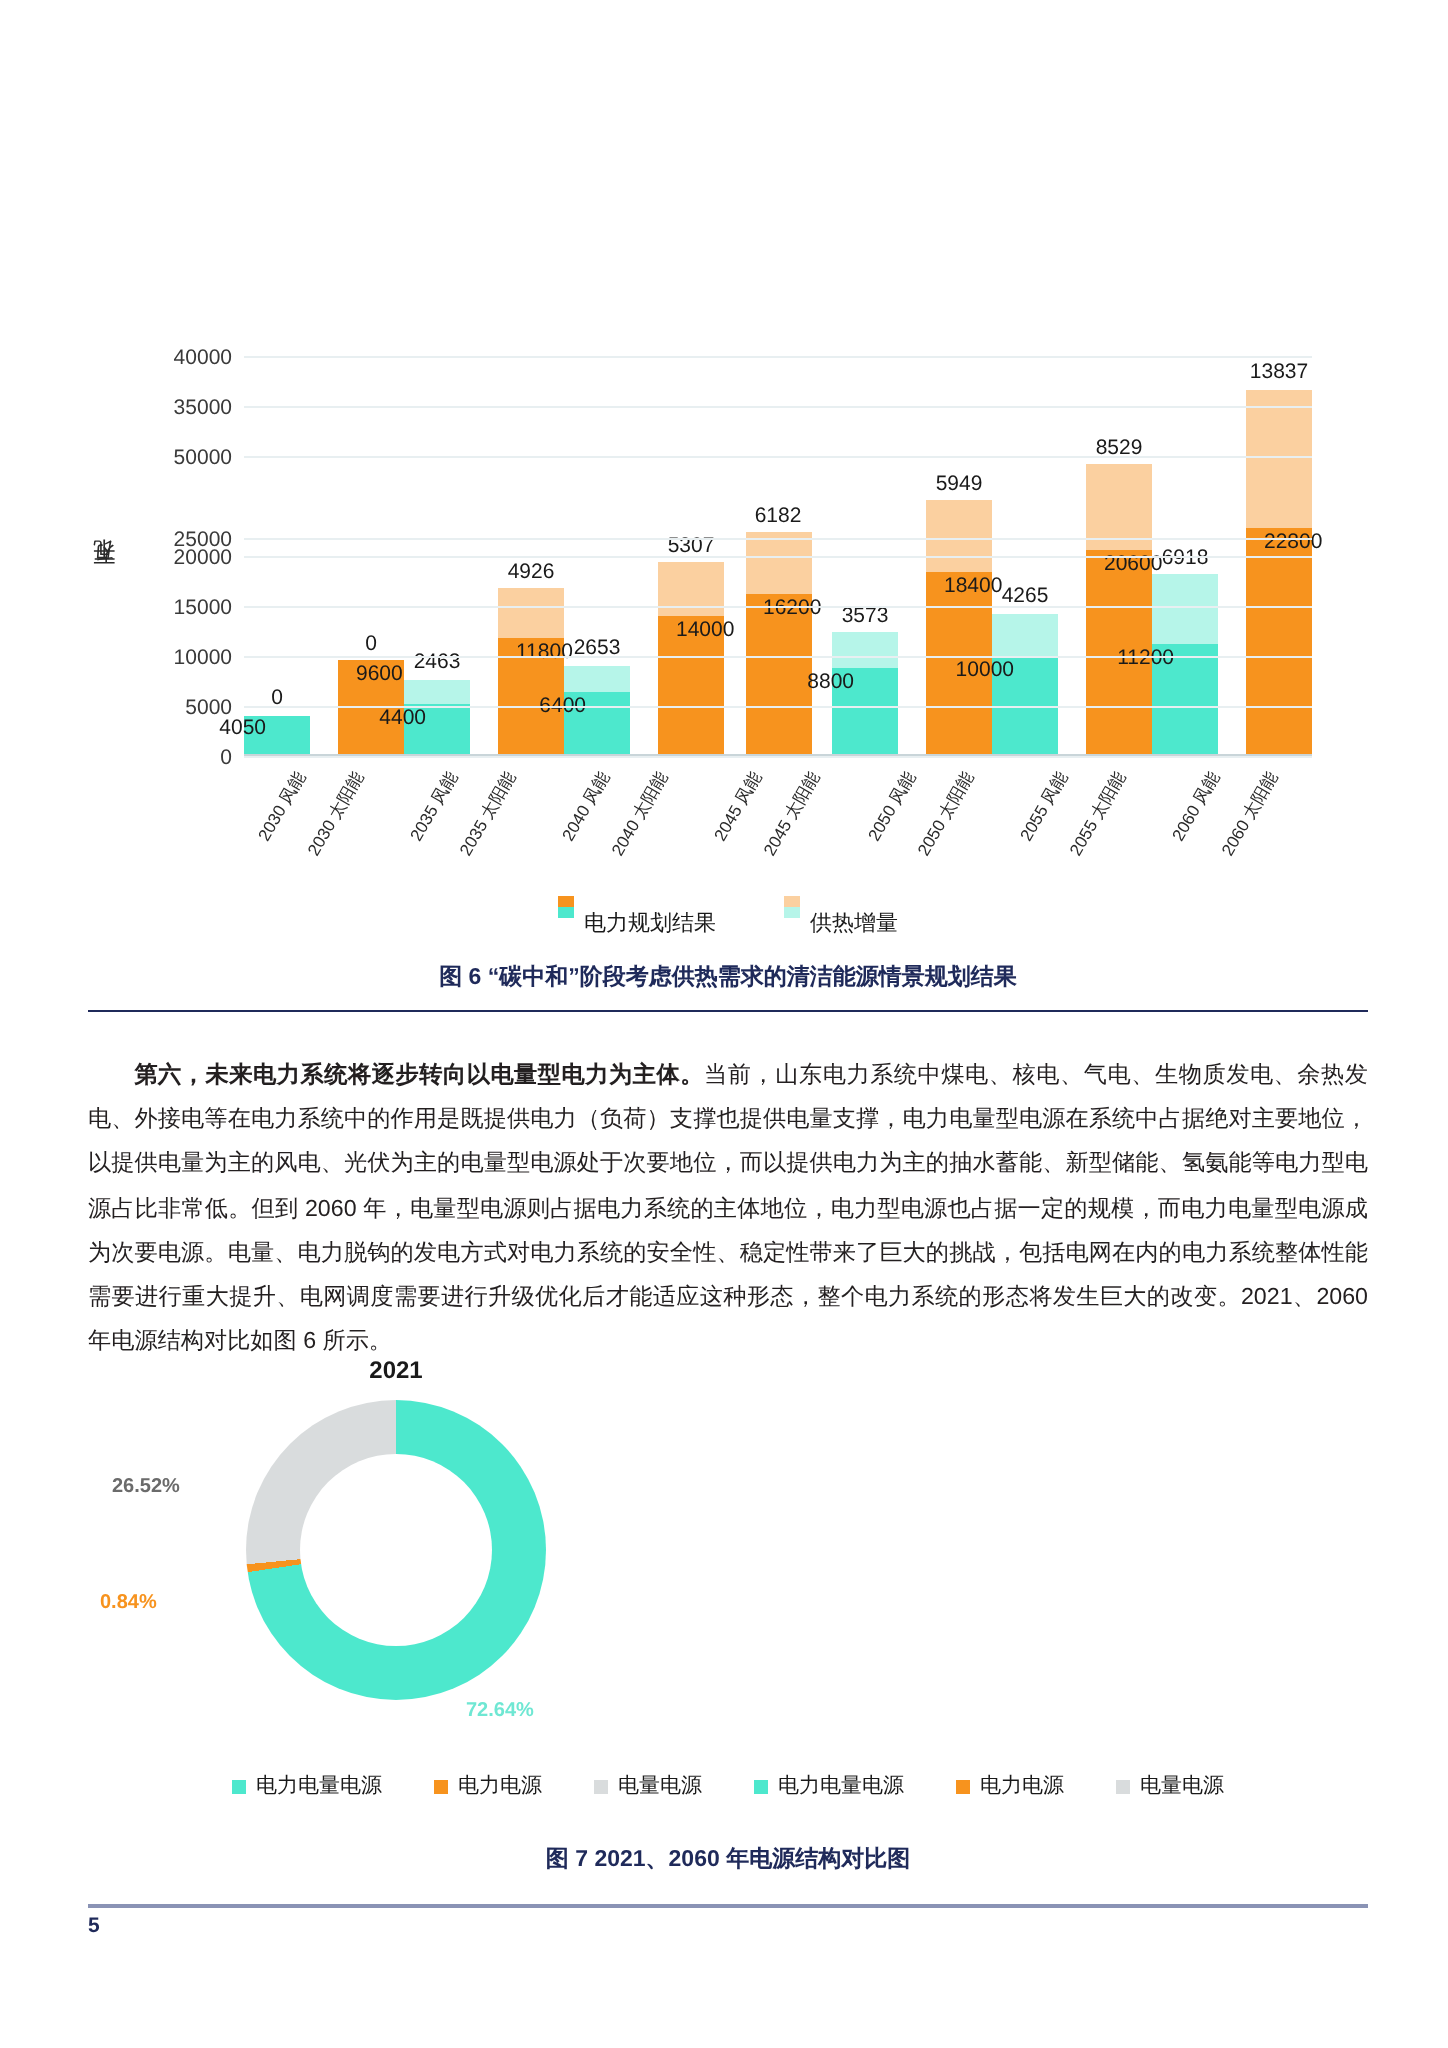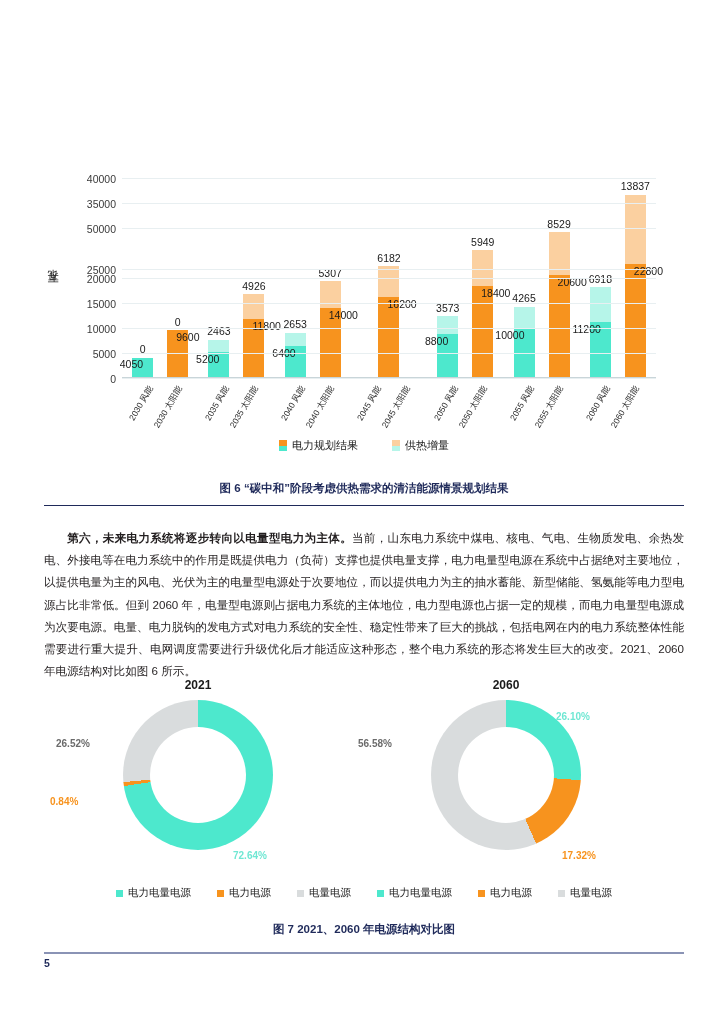--- a/index.html
+++ b/index.html
@@ -32,21 +32,21 @@
   }
   .bc-plot{position:absolute;left:78px;top:8px;right:28px;height:200px;}
   .bc-gridrow{position:absolute;left:0;right:0;height:0;border-top:1px solid #e8eff1;}
   .bc-ytick{
     position:absolute;right:calc(100% + 6px);transform:translateY(-50%);
     font-size:10.5px;color:#3a3a3a;white-space:nowrap;
   }
   .bc-axis{position:absolute;left:0;right:0;bottom:0;border-top:1px solid #c9d5d9;}
   .bc-bars{position:absolute;left:0;right:0;bottom:0;top:0;display:flex;}
   .bc-group{flex:1;display:flex;justify-content:center;align-items:flex-end;gap:14px;position:relative;}
-  .bc-col{position:relative;width:21px;display:flex;flex-direction:column;justify-content:flex-end;height:100%;}
+  .bc-col{position:relative;width:33px;display:flex;flex-direction:column;justify-content:flex-end;height:100%;}
   .seg{width:100%;}
   .lbl{position:absolute;font-size:10.5px;color:#1a1a1a;white-space:nowrap;line-height:1;}
   .lbl-top{left:50%;transform:translateX(-50%);}
   .lbl-base-l{right:calc(100% - 11px);}
   .lbl-base-r{left:9px;}
 
   .bc-xlabels{position:absolute;left:78px;right:28px;top:212px;height:52px;display:flex;}
   .bc-xgroup{flex:1;display:flex;justify-content:center;gap:14px;}
   .bc-xlab{
     width:15px;position:relative;
@@ -56,21 +56,21 @@
     font-size:8.5px;color:#2b2b2b;white-space:nowrap;
     transform-origin:left top;transform:rotate(-60deg) translateX(-100%);
     letter-spacing:0;
   }
 
   .bc-legend{position:absolute;left:0;right:0;top:268px;display:flex;justify-content:center;gap:34px;}
   .lg-item{display:flex;align-items:center;gap:5px;}
   .lg-swatch{width:8px;height:11px;display:block;}
   .lg-swatch.s1{background:linear-gradient(to bottom,#f7931e 0 50%,#4de8cd 50% 100%);}
   .lg-swatch.s2{background:linear-gradient(to bottom,#fbd0a0 0 50%,#b6f5e9 50% 100%);}
-  .lg-text{font-size:11px;color:#1a1a1a;}
+  .lg-text{font-size:11px;color:#1a1a1a;margin-top:16px;}
 
   
   .caption{
     position:absolute;left:44px;width:640px;text-align:center;
     font-size:11.5px;font-weight:bold;color:#1f2a5a;
   }
   .rule{position:absolute;left:44px;width:640px;height:0;border-top:1.5px solid #1f2a5a;}
 
   
   .body{
@@ -131,21 +131,21 @@
               <div class="seg" style="height: 48px; background: rgb(247, 147, 30);"></div>
               <div class="lbl lbl-top" style="bottom: 51px;">0</div>
               <div class="lbl lbl-base-r" style="bottom: 36px;">9600</div>
             </div>
           </div>
           <div class="bc-group">
             <div class="bc-col">
               <div class="seg" style="height: 12.315px; background: rgb(182, 245, 233);"></div>
               <div class="seg" style="height: 26px; background: rgb(77, 232, 205);"></div>
               <div class="lbl lbl-top" style="bottom: 41.315px;">2463</div>
-              <div class="lbl lbl-base-l" style="bottom: 14px;">5200</div>
+              <div class="lbl lbl-base-l" style="bottom: 14px;">4400</div>
             </div>
             <div class="bc-col">
               <div class="seg" style="height: 24.63px; background: rgb(251, 208, 160);"></div>
               <div class="seg" style="height: 59px; background: rgb(247, 147, 30);"></div>
               <div class="lbl lbl-top" style="bottom: 86.63px;">4926</div>
               <div class="lbl lbl-base-r" style="bottom: 47px;">11800</div>
             </div>
           </div>
           <div class="bc-group">
             <div class="bc-col">
@@ -321,27 +321,20 @@
   <div class="donut-block">
 
     <div class="donut-wrap left">
       <div class="donut-title">2021</div>
       <div class="donut" id="donut2021" style="background: conic-gradient(rgb(77, 232, 205) 0deg, rgb(77, 232, 205) 261.504deg, rgb(247, 147, 30) 261.504deg, rgb(247, 147, 30) 264.528deg, rgb(217, 220, 221) 264.528deg, rgb(217, 220, 221) 360deg);"></div>
       <div class="pct" id="p2021a" style="left: 185px; top: 172px; color: rgb(111, 231, 211);">72.64%</div>
       <div class="pct" id="p2021b" style="left: 2px; top: 118px; color: rgb(247, 147, 30);">0.84%</div>
       <div class="pct" id="p2021c" style="left: 8px; top: 60px; color: rgb(107, 107, 107);">26.52%</div>
     </div>
 
-    <div class="donut-wrap right">
-      <div class="donut-title">2060</div>
-      <div class="donut" id="donut2060" style="background: conic-gradient(rgb(77, 232, 205) 0deg, rgb(77, 232, 205) 93.96deg, rgb(247, 147, 30) 93.96deg, rgb(247, 147, 30) 156.312deg, rgb(217, 220, 221) 156.312deg, rgb(217, 220, 221) 360deg);"></div>
-      <div class="pct" id="p2060a" style="left: 200px; top: 33px; color: rgb(111, 231, 211);">26.10%</div>
-      <div class="pct" id="p2060b" style="left: 206px; top: 172px; color: rgb(247, 147, 30);">17.32%</div>
-      <div class="pct" id="p2060c" style="left: 2px; top: 60px; color: rgb(107, 107, 107);">56.58%</div>
-    </div>
 
     <div class="donut-legend" id="donutLegend">
         <div class="dl-item">
           <span class="dl-sw" style="background: rgb(77, 232, 205);"></span>
           <span class="dl-text">电力电量电源</span>
         </div>
         <div class="dl-item">
           <span class="dl-sw" style="background: rgb(247, 147, 30);"></span>
           <span class="dl-text">电力电源</span>
         </div>

